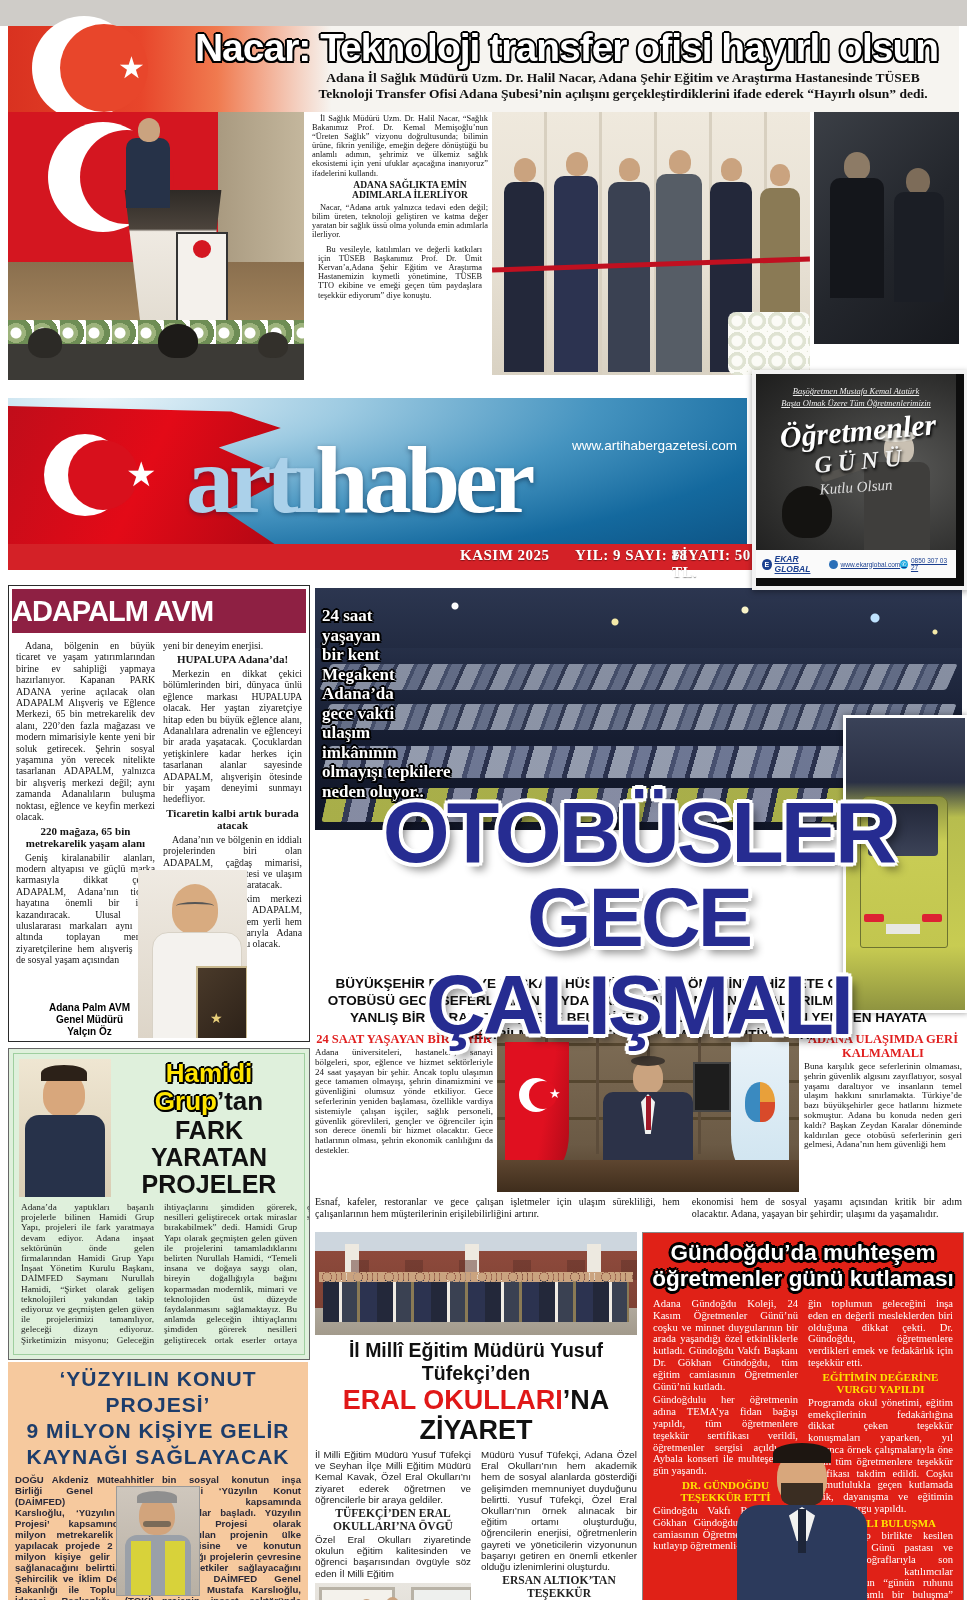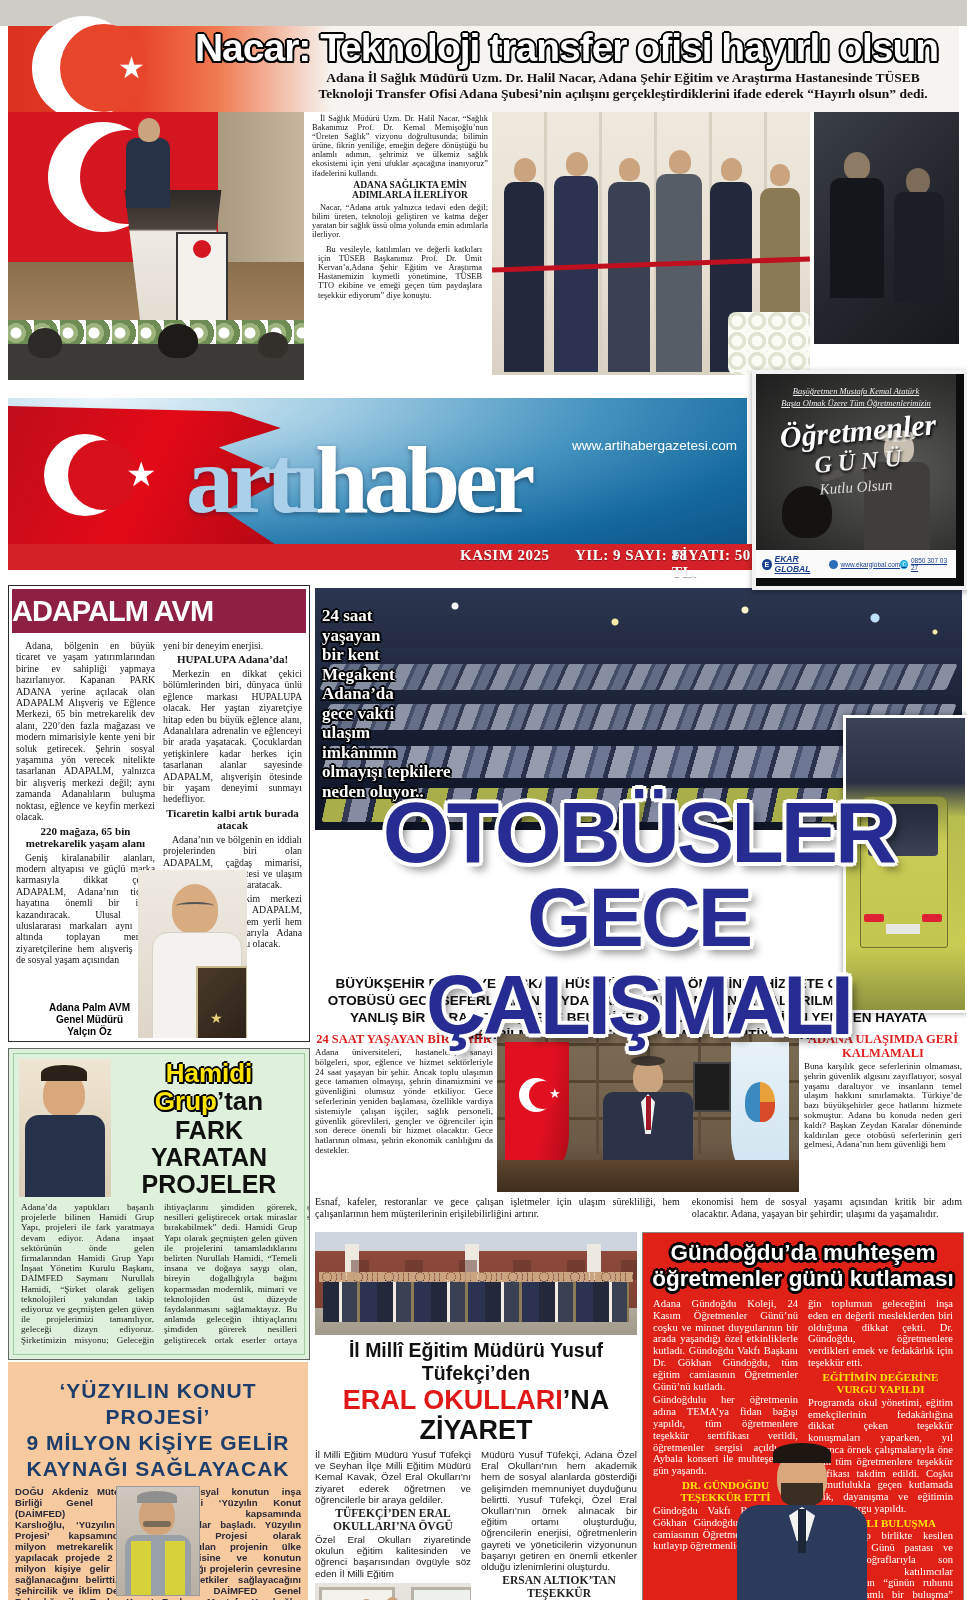--- a/index.html
+++ b/index.html
@@ -280,21 +280,21 @@
         <div style="font-size:26px;line-height:28px;font-weight:900;">
           <span style="color:#ffe400;text-shadow:2px 0 0 #000,-2px 0 0 #000,0 2px 0 #000,0 -2px 0 #000,1.5px 1.5px 0 #000,-1.5px -1.5px 0 #000;">Hamidi Grup</span><span style="color:#111;">’tan</span>
         </div>
         <div style="font-size:25px;line-height:27px;font-weight:900;color:#111;margin-top:2px;">FARK YARATAN PROJELER</div>
       </div>
     </div>
     <div class="serif just" style="columns:2;column-gap:10px;padding:2px 12px;font-size:9.2px;line-height:10.2px;height:148px;overflow:hidden;color:#222;">Adana’da yaptıkları başarılı projelerle bilinen Hamidi Grup Yapı, projeleri ile fark yaratmaya devam ediyor. Adana inşaat sektörünün önde gelen firmalarından Hamidi Grup Yapı İnşaat Yönetim Kurulu Başkanı, DAİMFED Saymanı Nurullah Hamidi, “Şirket olarak gelişen teknolojileri yakından takip ediyoruz ve geçmişten gelen güven ile projelerimizi tamamlıyor, geleceği dizayn ediyoruz. Şirketimizin misyonu; Geleceğin ihtiyaçlarını şimdiden görerek, nesilleri geliştirecek ortak miraslar bırakabilmek” dedi. Hamidi Grup Yapı olarak geçmişten gelen güven ile projelerini tamamladıklarını belirten Nurullah Hamidi, “Temeli insana ve doğaya saygı olan, bireyin doğallığıyla bağını koparmadan modernlik, mimari ve teknolojiden üst düzeyde faydalanmasını sağlamaktayız. Bu anlamda geleceğin ihtiyaçlarını şimdiden görerek nesilleri geliştirecek ortak eserler ortaya çıkarmak üzere çalışmalarımızı sürdürüyoruz” diye konuştu.</div>
   </div>
 
   <div id="konut" class="abs ph">
-    <div class="pre sans" style="padding-top:16px;text-align:center;font-weight:900;font-size:21px;line-height:26px;color:#1d3d6b;letter-spacing:1px;">‘YÜZYILIN KONUT PROJESİ’
+    <div class="pre sans" style="padding-top:4px;text-align:center;font-weight:900;font-size:21px;line-height:26px;color:#1d3d6b;letter-spacing:1px;">‘YÜZYILIN KONUT PROJESİ’
 9 MİLYON KİŞİYE GELİR
 KAYNAĞI SAĞLAYACAK</div>
     <div class="colrow" style="height:140px;">
       <div class="ncol sans" style="font-size:9.6px;line-height:11px;font-weight:700;color:#2a2a3a;">DOĞU Akdeniz Müteahhitler Birliği Genel Başkanı (DAİMFED) Mustafa Karslıoğlu, ‘Yüzyılın Konut Projesi’ kapsamında 38 milyon metrekarelik alanda yapılacak projede 2 yılda 9 milyon kişiye gelir kaynağı sağlanacağını belirtti. Çevre, Şehircilik ve İklim Değişikliği Bakanlığı ile Toplu Konut İdaresi Başkanlığı (TOKİ) tarafından, dar gelirli vatandaşların uygun koşullarda ev sahibi olabilmeleri amacıyla 81 ilde 500</div>
       <div class="ncol sans" style="font-size:9.6px;line-height:11px;font-weight:700;color:#2a2a3a;">bin sosyal konutun inşa edileceği ‘Yüzyılın Konut Projesi’ kapsamında başvurular başladı. Yüzyılın Konut Projesi olarak adlandırılan projenin ülke ekonomisine ve konutun kapsadığı projelerin çevresine büyük etkiler sağlayacağını aktaran DAİMFED Genel Başkanı Mustafa Karslıoğlu, projenin inşaat sektöründe hareketlilik yaratmasını ve şehirlerde istihdamı artırmasını beklediklerini belirtti.</div>
     </div>
     <div class="abs ph" style="left:108px;bottom:4px;width:82px;height:108px;background:linear-gradient(#cfc7bd,#b8b0a4);z-index:2;border:1px solid #999;">
       <div class="abs head" style="left:22px;top:8px;width:36px;height:40px;background:#d2a47c;"></div>
       <div class="abs" style="left:20px;top:4px;width:40px;height:12px;border-radius:50% 50% 0 0;background:#8f8f8f;"></div>
       <div class="abs" style="left:26px;top:34px;width:28px;height:6px;background:#7a6a58;border-radius:3px;"></div>

